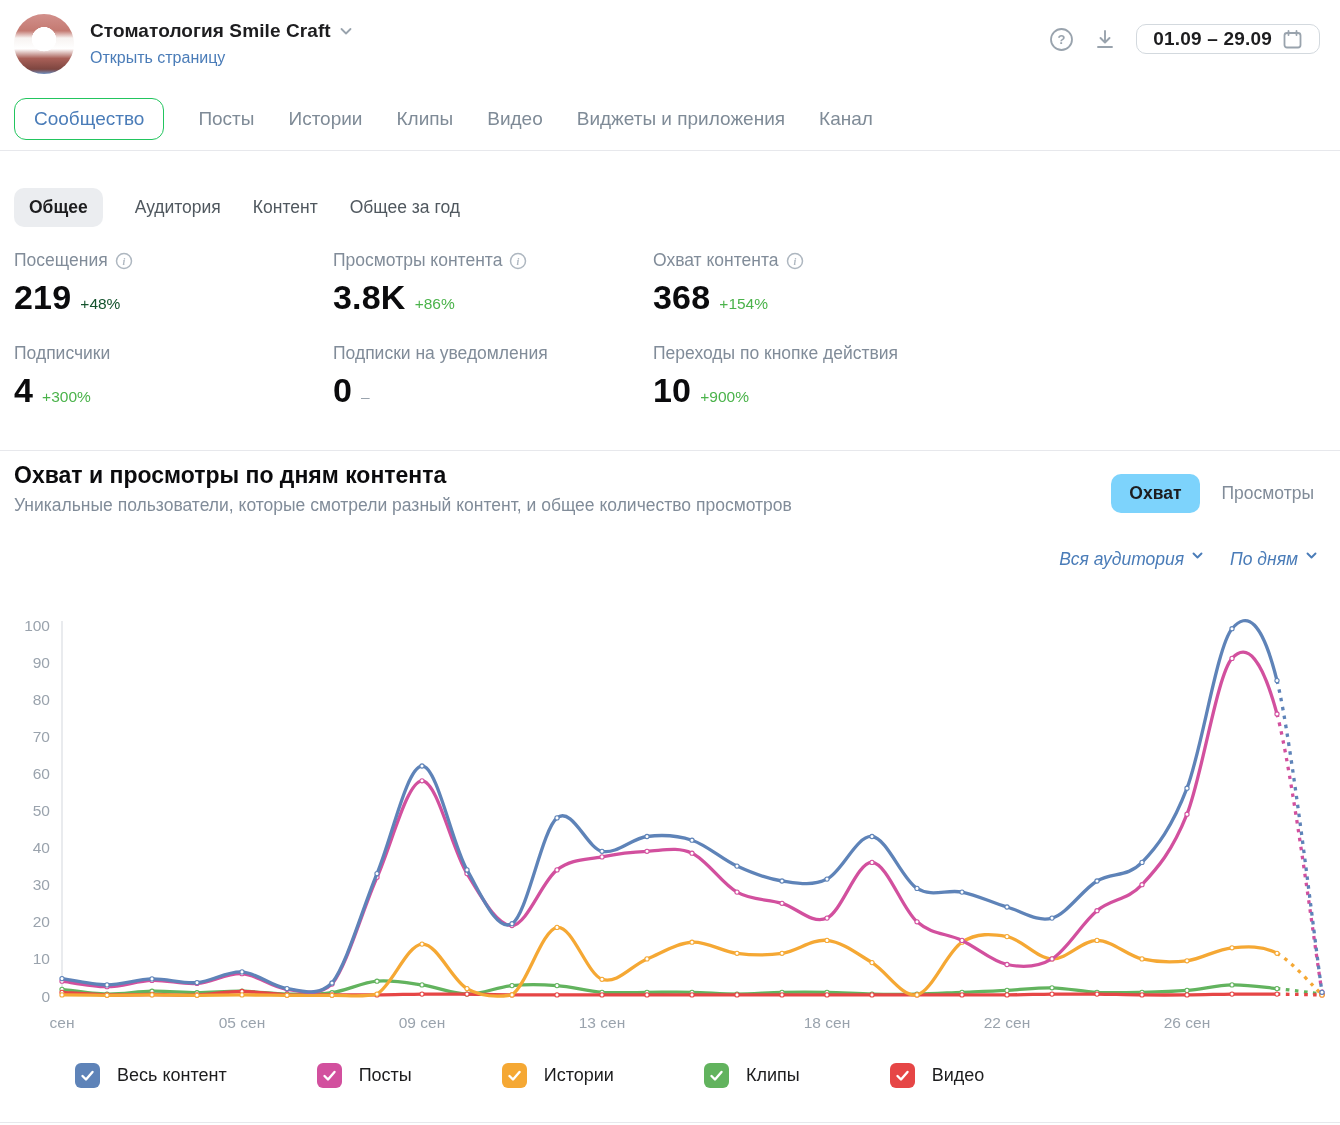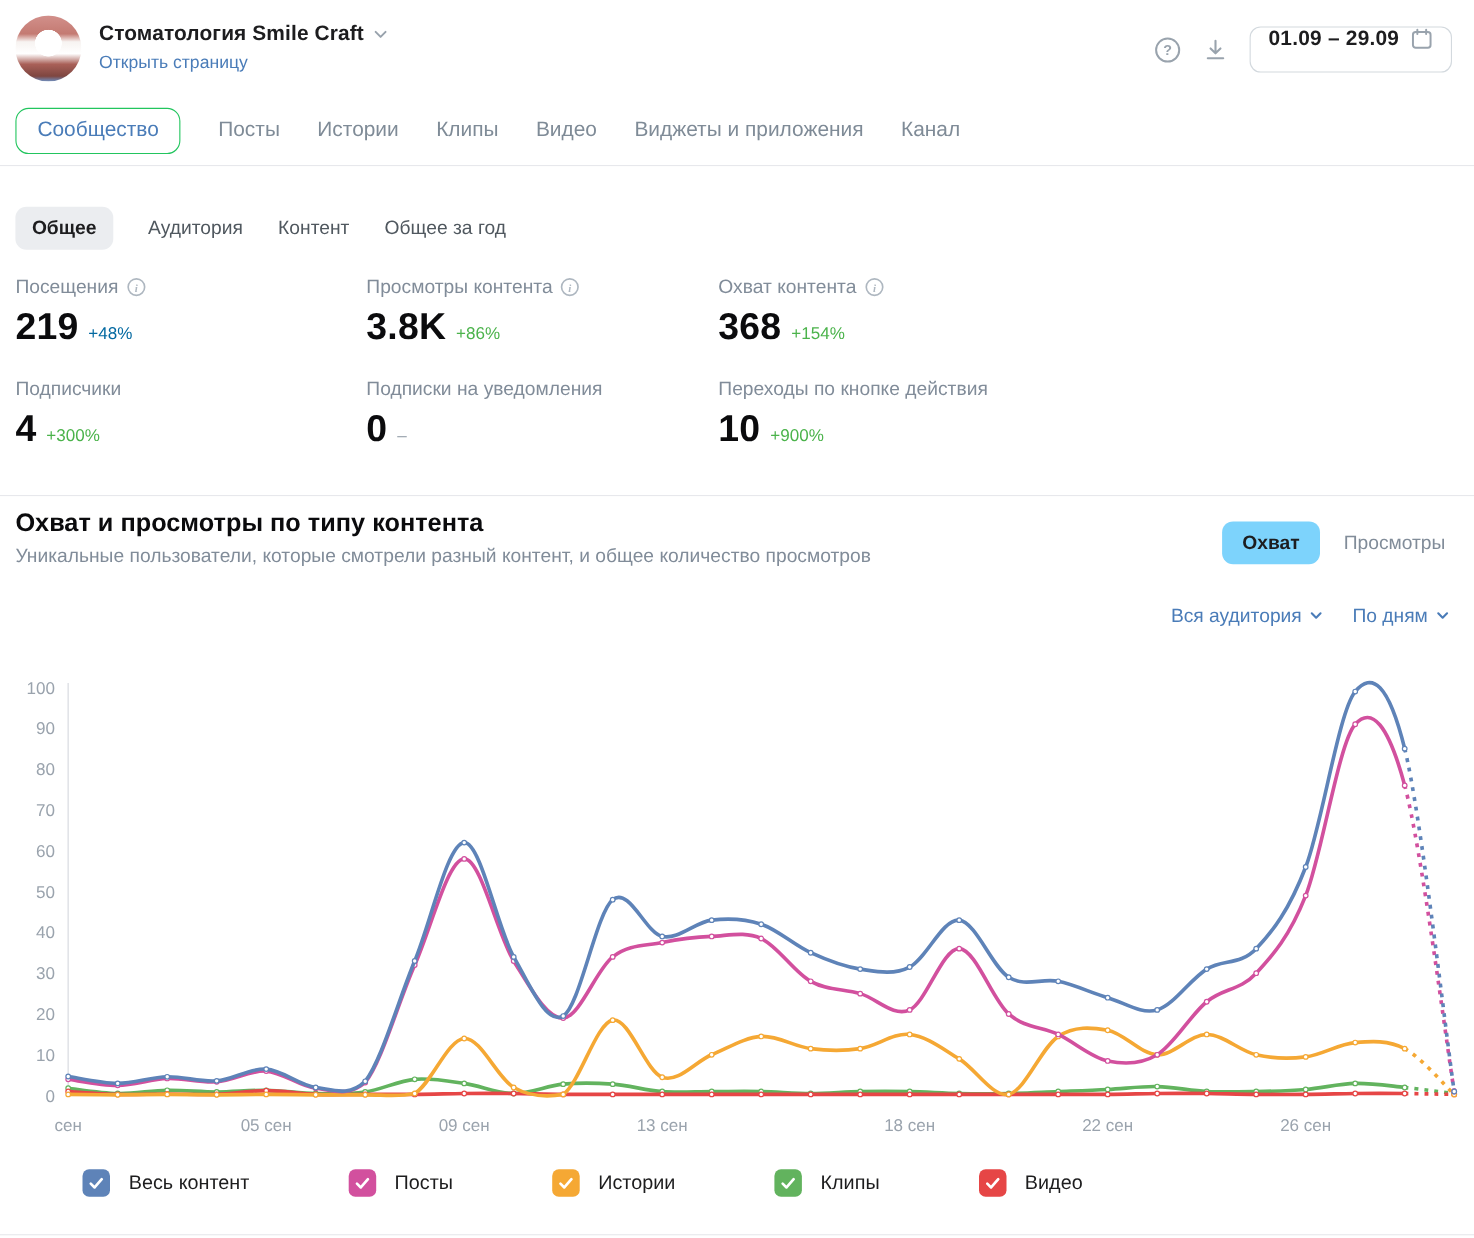--- a/index.html
+++ b/index.html
@@ -20,22 +20,22 @@
       radial-gradient(circle at 50% 42%, #ffffff 0 26%, rgba(255,255,255,0) 27%),
       linear-gradient(180deg,#d2908b 0%,#c47a72 28%,#f7f3f1 40%,#ffffff 58%,#a96058 74%,#7e4640 92%,#6f8fc0 100%);
     overflow:hidden;
   }
   .community-name-row { position:absolute; left:90px; top:20px; display:flex; align-items:center; gap:8px; }
   .community-name { font-size:19px; font-weight:700; color:#1d1d1f; letter-spacing:.1px; }
   .open-page { position:absolute; left:90px; top:49px; font-size:16px; color:#4a7cb8; cursor:pointer; }
   .header-actions { position:absolute; right:20px; top:24px; display:flex; align-items:center; gap:18px; }
   .icon-btn { width:26px; height:26px; display:flex; align-items:center; justify-content:center; cursor:pointer; }
   .date-pill {
-    height:42px; border:1px solid #d3d9de; border-radius:10px; background:#fff;
-    display:flex; gap:10px; padding:0 16px; cursor:pointer;
+    height:30px; border:1px solid #d3d9de; border-radius:10px; background:#fff;
+    display:flex; align-items:center; gap:10px; padding:0 16px; cursor:pointer;
   }
   .date-pill span { font-size:19px; font-weight:700; color:#1d1d1f; letter-spacing:.2px; }
 
   
   .tabs { position:absolute; left:14px; top:98px; display:flex; align-items:center; gap:34px; }
   .tab { font-size:19px; color:#7f8b97; cursor:pointer; white-space:nowrap; }
   .tab.active {
     color:#4a7cb8; border:1px solid #22c55e; border-radius:12px; padding:9px 19px; background:#fff;
   }
 
@@ -53,21 +53,21 @@
   .stat-value { font-size:34px; font-weight:700; color:#0b0b0d; letter-spacing:.2px; }
   .stat-change { font-size:15.5px; font-weight:400; }
 
   
   .chart-title { position:absolute; left:14px; top:462px; font-size:23px; font-weight:700; color:#0b0b0d; }
   .chart-subtitle { position:absolute; left:14px; top:495px; font-size:17.5px; color:#818c99; }
   .mode-toggle { position:absolute; right:26px; top:474px; display:flex; align-items:center; gap:22px; }
   .mode { font-size:17.5px; color:#818c99; cursor:pointer; }
   .mode.active { background:#7dd3fc; border-radius:10px; padding:9px 18px; color:#1d1d1f; font-weight:700; }
   .filters { position:absolute; right:22px; top:549px; display:flex; align-items:center; gap:26px; }
-  .filter { display:flex; align-items:center; gap:7px; font-size:17.5px; font-weight:500; color:#4a7cb8; cursor:pointer; }
+  .filter { display:flex; gap:7px; font-size:17.5px; font-weight:500; color:#4a7cb8; cursor:pointer;font-style:italic; }
 
   
   #chart-svg { position:absolute; left:0; top:595px; }
 
   
   .legend { position:absolute; left:75px; top:1063px; display:flex; align-items:center; gap:90px; }
   .legend-item { display:flex; align-items:center; gap:17px; cursor:pointer; }
   .legend-check {
     width:25px; height:25px; border-radius:6px; display:flex; align-items:center; justify-content:center;
   }
@@ -137,21 +137,21 @@
     <span>Посещения</span>
     <span>
         <svg class="ic" width="18" height="18" viewBox="0 0 18 18">
           <circle cx="9" cy="9" r="7.5" fill="none" stroke="#aeb7c0" stroke-width="1.5"></circle>
           <text x="9" y="13" text-anchor="middle" font-size="10" font-style="italic" font-weight="bold" fill="#aeb7c0" font-family="Liberation Serif, serif">i</text>
         </svg>
       </span>
   </div>
   <div class="stat-value-row">
     <span class="stat-value">219</span>
-    <span class="stat-change" style="color: #0369a1;">+48%</span>
+    <span class="stat-change" style="color: #14532d;">+48%</span>
   </div>
 </div>
 <div class="stat c1 r0">
   <div class="stat-label">
     <span>Просмотры контента</span>
     <span>
         <svg class="ic" width="18" height="18" viewBox="0 0 18 18">
           <circle cx="9" cy="9" r="7.5" fill="none" stroke="#aeb7c0" stroke-width="1.5"></circle>
           <text x="9" y="13" text-anchor="middle" font-size="10" font-style="italic" font-weight="bold" fill="#aeb7c0" font-family="Liberation Serif, serif">i</text>
         </svg>
@@ -200,21 +200,21 @@
       <span>Переходы по кнопке действия</span>
     </div>
   <div class="stat-value-row">
     <span class="stat-value">10</span>
     <span class="stat-change" style="color: rgb(75, 179, 75);">+900%</span>
   </div>
 </div>
 
 <div class="divider" style="top:450px"></div>
 
-<div class="chart-title">Охват и просмотры по типу контента</div>
+<div class="chart-title">Охват и просмотры по дням контента</div>
 <div class="chart-subtitle">Уникальные пользователи, которые смотрели разный контент, и общее количество просмотров</div>
 
 <div class="mode-toggle">
   <div class="mode active">Охват</div>
   <div class="mode">Просмотры</div>
 </div>
 
 <div class="filters">
   <div class="filter">
     <span>Вся аудитория</span>

